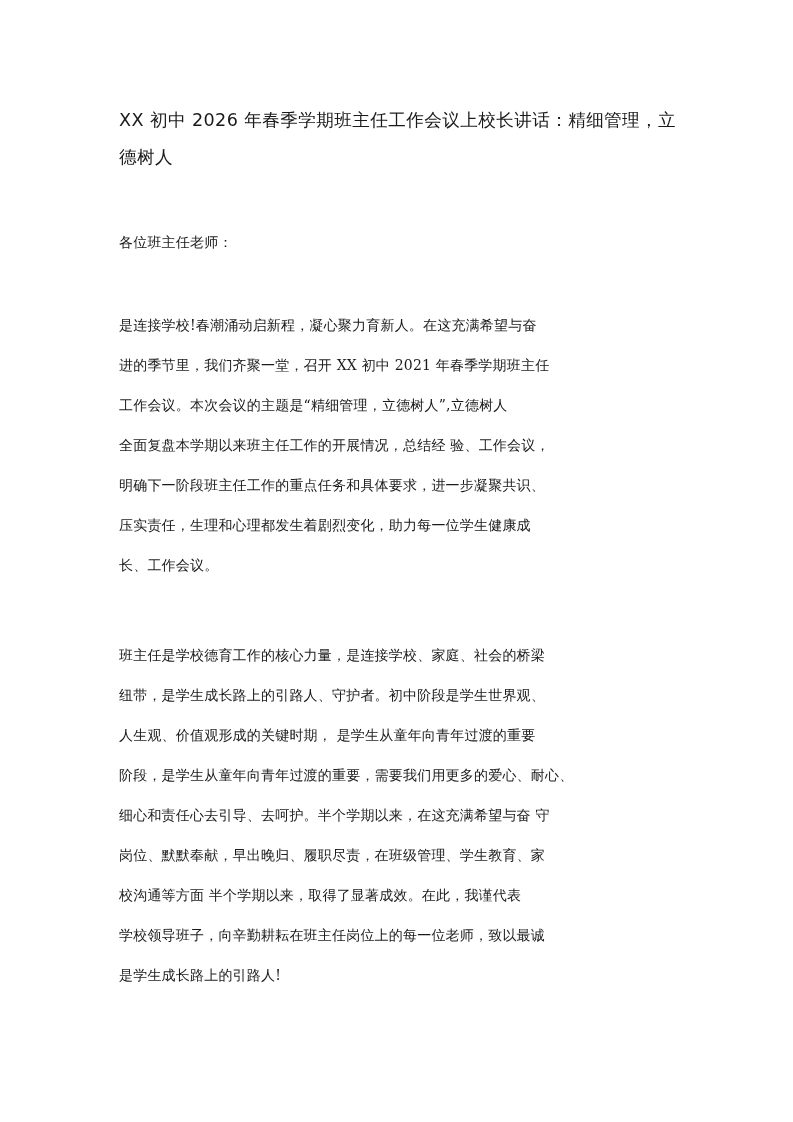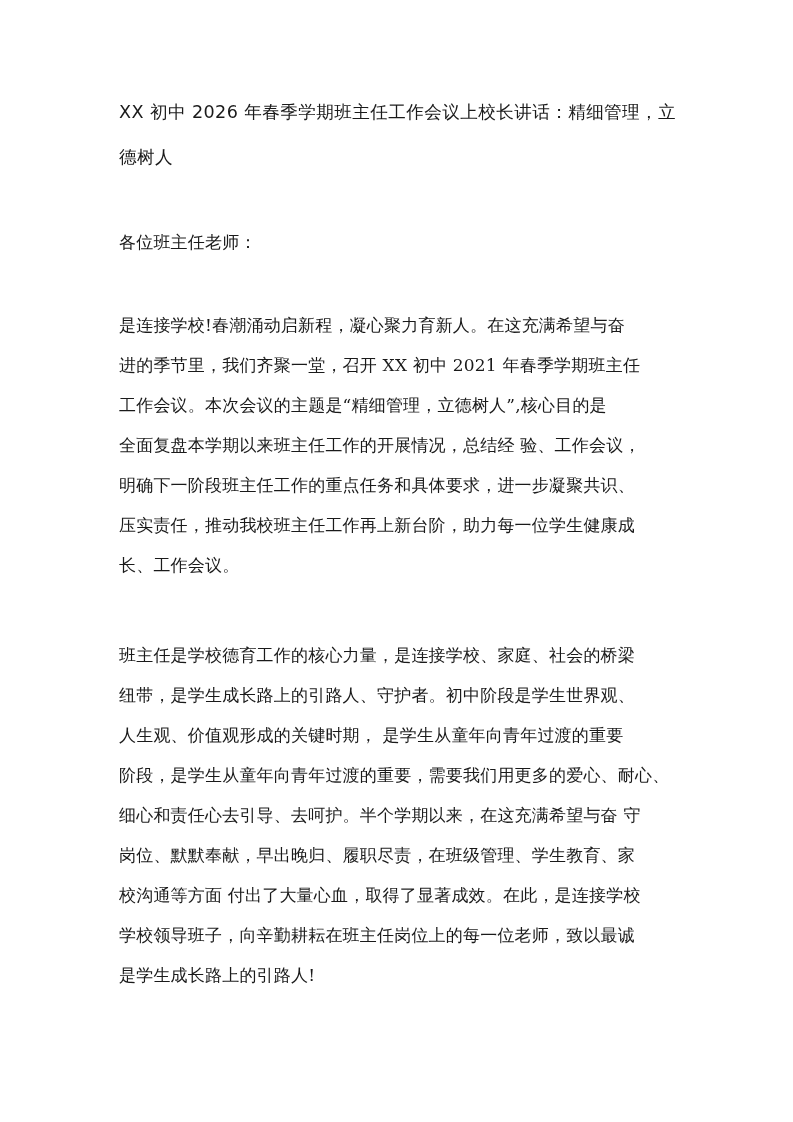--- a/index.html
+++ b/index.html
@@ -1,47 +1,47 @@
 <!DOCTYPE html>
 <html><head>
   <meta charset="utf-8">
   <style>
     html, body { margin: 0; padding: 0; background: #ffffff; }
     body { width: 793px; height: 1122px; position: relative; overflow: hidden;
       font-family: "DejaVu Serif", "Liberation Serif", serif; color: #1a1a1a; }
     .page { position: absolute; left: 0; top: 0; width: 793px; height: 1122px; background: #fff; }
-    .line { position: absolute; left: 119px; width: 560px; font-size: 17px; line-height: 24px;
+    .line { position: absolute; left: 119px; width: 560px; font-size: 14px; line-height: 24px;
       white-space: nowrap; letter-spacing: 0.2px; }
     .title .line { font-family: "DejaVu Sans", "Liberation Sans", sans-serif; font-size: 17.6px; letter-spacing: 0.4px; }
   </style>
 </head>
 <body>
 
 <div class="page">
   <div class="title">
-    <div class="line" style="top:100px">XX 初中 2026 年春季学期班主任工作会议上校长讲话：精细管理，立</div>
+    <div class="line" style="top:108px">XX 初中 2026 年春季学期班主任工作会议上校长讲话：精细管理，立</div>
     <div class="line" style="top:145px">德树人</div>
   </div>
 
   <div class="line" style="top:230px">各位班主任老师：</div>
 
   <div>
     <div class="line" style="top:313px">是连接学校!春潮涌动启新程，凝心聚力育新人。在这充满希望与奋</div>
     <div class="line" style="top:353px">进的季节里，我们齐聚一堂，召开 XX  初中 2021 年春季学期班主任</div>
-    <div class="line" style="top:393px">工作会议。本次会议的主题是“精细管理，立德树人”,核心目的是</div>
+    <div class="line" style="top:393px">工作会议。本次会议的主题是“精细管理，立德树人”,立德树人</div>
     <div class="line" style="top:433px">全面复盘本学期以来班主任工作的开展情况，总结经  验、工作会议，</div>
     <div class="line" style="top:473px">明确下一阶段班主任工作的重点任务和具体要求，进一步凝聚共识、</div>
-    <div class="line" style="top:513px">压实责任，推动我校班主任工作再上新台阶，助力每一位学生健康成</div>
+    <div class="line" style="top:513px">压实责任，生理和心理都发生着剧烈变化，助力每一位学生健康成</div>
     <div class="line" style="top:553px">长、工作会议。</div>
   </div>
 
   <div>
     <div class="line" style="top:643px">班主任是学校德育工作的核心力量，是连接学校、家庭、社会的桥梁</div>
     <div class="line" style="top:683px">纽带，是学生成长路上的引路人、守护者。初中阶段是学生世界观、</div>
     <div class="line" style="top:723px">人生观、价值观形成的关键时期，  是学生从童年向青年过渡的重要</div>
     <div class="line" style="top:763px">阶段，是学生从童年向青年过渡的重要，需要我们用更多的爱心、耐心、</div>
     <div class="line" style="top:803px">细心和责任心去引导、去呵护。半个学期以来，在这充满希望与奋  守</div>
     <div class="line" style="top:843px">岗位、默默奉献，早出晚归、履职尽责，在班级管理、学生教育、家</div>
-    <div class="line" style="top:883px">校沟通等方面  付出了大量心血，取得了显著成效。在此，是连接学校</div>
+    <div class="line" style="top:883px">校沟通等方面  半个学期以来，取得了显著成效。在此，我谨代表</div>
     <div class="line" style="top:923px">学校领导班子，向辛勤耕耘在班主任岗位上的每一位老师，致以最诚</div>
     <div class="line" style="top:963px">是学生成长路上的引路人!</div>
   </div>
 </div>
 
 </body></html>

